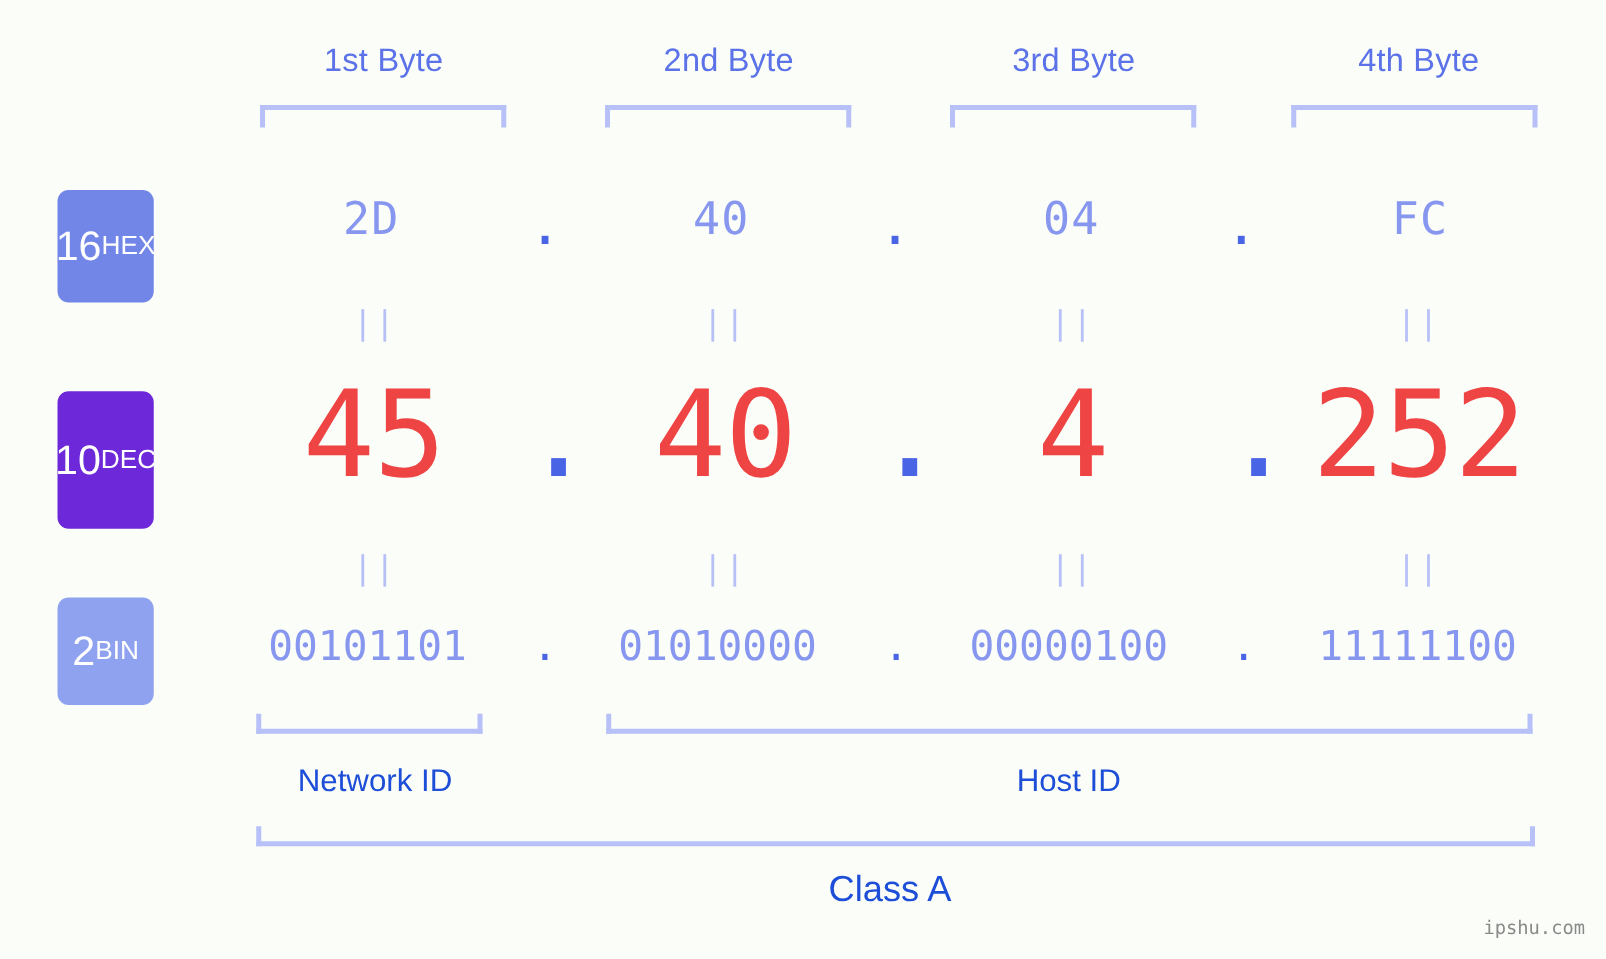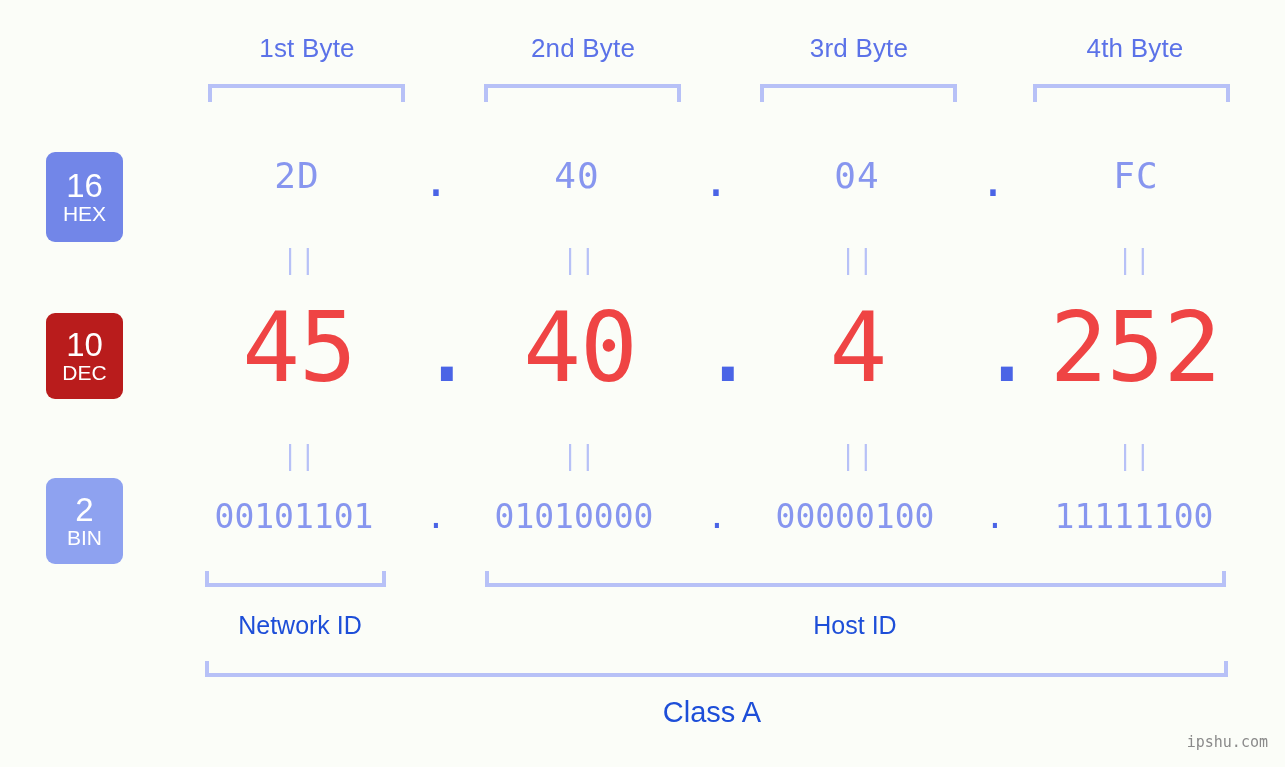--- a/index.html
+++ b/index.html
@@ -48,37 +48,37 @@
     box-sizing: border-box;
   }
 
   
   .badge {
     position: absolute;
     left: 46px;
     width: 77px;
     border-radius: 9px;
     display: flex;
-    flex-direction: column;
+    flex-direction: row;
     align-items: center;
     justify-content: center;
     color: #ffffff;
   }
   .badge .num {
     font-size: 33px;
     line-height: 1.02;
     font-weight: 400;
   }
   .badge .name {
     font-size: 21px;
     line-height: 1.05;
     font-weight: 400;
   }
   #badge-hex { top: 152px; height: 90px; background: #7286e8; }
-  #badge-dec { top: 313px; height: 86px; background: #b91c1c; }
+  #badge-dec { top: 313px; height: 110px; background: #6d28d9; }
   #badge-bin { top: 478px; height: 86px; background: #8ea2f0; }
 
   
   .val {
     position: absolute;
     width: 200px;
     text-align: center;
     font-family: "DejaVu Sans Mono", monospace;
   }
   .hexrow .val {

